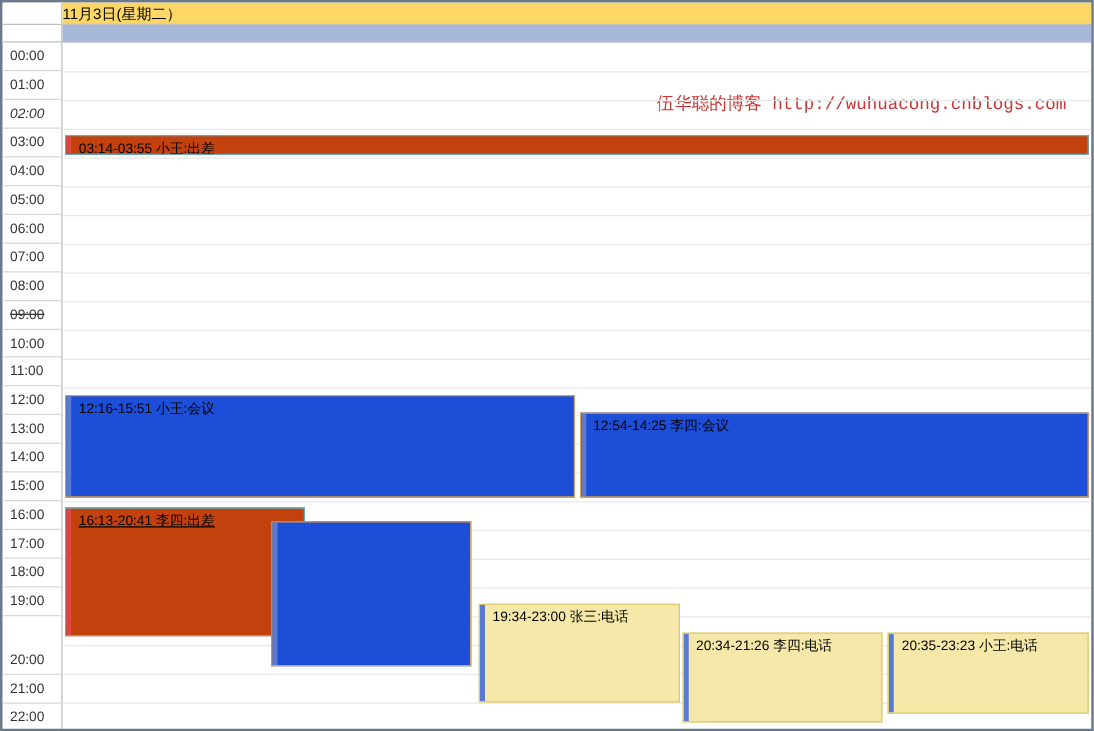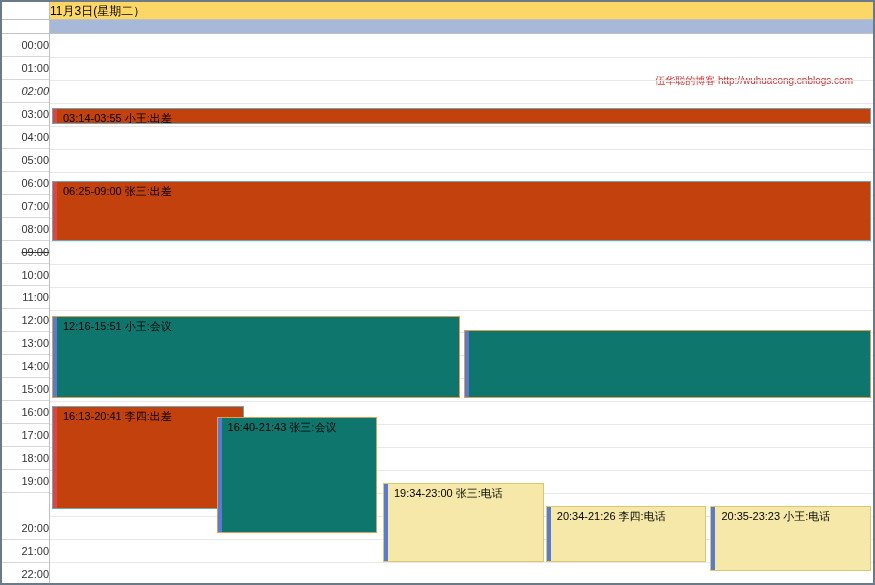--- a/index.html
+++ b/index.html
@@ -5,34 +5,34 @@
 * { box-sizing: border-box; margin: 0; padding: 0; }
 body { font-family: Arial, sans-serif; font-size: 12px; background: #fff; }
 .calendar { width: 875px; height: 585px; border: 2px solid #6a7a8a; position: relative; overflow: hidden; }
 .header-row { display: flex; height: 18px; }
 .corner { width: 48px; background: #fff; border-right: 1px solid #c0c0c0; border-bottom: 1px solid #c0c0c0; }
 .date-header { flex: 1; background: #fcd766; line-height: 18px; border-bottom: 1px solid #c0c0c0; font-size: 12px; }
 .allday-row { display: flex; height: 14px; }
 .allday-cell { flex: 1; background: #a8b8d8; border-bottom: 1px solid #c0c0c0; }
 .grid-body { position: relative; display: flex; height: 551px; }
 .time-col { width: 48px; border-right: 1px solid #c0c0c0; position: relative; }
-.time-slot { height: 22.96px; border-bottom: 1px solid #d8d8d8; font-size: 11px; color: #333; padding-left: 6px; line-height: 22px; position: relative; text-align: right; }
+.time-slot { height: 22.96px; border-bottom: 1px solid #d8d8d8; font-size: 11px; color: #333; padding-left: 6px; line-height: 22px; position: relative; }
 .time-slot.strike { text-decoration: line-through; }
 .events-col { flex: 1; position: relative; }
 .hour-line { position: absolute; left: 0; right: 0; border-bottom: 1px solid #e8e8e8; }
 .event { position: absolute; border: 1px solid; border-radius: 0; font-size: 11px; padding: 2px 4px; overflow: hidden; }
 .event .accent { position: absolute; left: 0; top: 0; bottom: 0; width: 4px; }
 .event .txt { margin-left: 6px; white-space: nowrap; }
 .ev-blue { background: #c2410c; border-color: #6aa8b8; }
 .ev-blue .accent { background: #d44; }
-.ev-orange { background: #0f766e; border-color: #d8a050; }
+.ev-orange { background: #1d4ed8; border-color: #d8a050; }
 .ev-orange .accent { background: #5a7ad0; }
 .ev-yellow { background: #f5e8a8; border-color: #d8c870; }
 .ev-yellow .accent { background: #5a7ad0; }
-.watermark { position: absolute; right: 20px; top: 40px; color: #cc3333; font-size: 10px; font-family: Liberation Sans, sans-serif; }
+.watermark { position: absolute; right: 20px; top: 40px; color: #cc3333; font-size: 14px; font-family: Liberation Mono, monospace; }
 </style>
 </head>
 <body>
 
 <div class="calendar">
   <div class="header-row">
     <div class="corner"></div>
     <div class="date-header">11月3日(星期二）</div>
   </div>
   <div class="allday-row">
@@ -88,44 +88,40 @@
         <div class="hour-line" style="top: 413.25px;"></div>
         <div class="hour-line" style="top: 436.208px;"></div>
         <div class="hour-line" style="top: 459.167px;"></div>
         <div class="hour-line" style="top: 482.125px;"></div>
         <div class="hour-line" style="top: 505.083px;"></div>
         <div class="hour-line" style="top: 528.042px;"></div>
         <div class="event ev-blue" style="left: 2px; width: 819px; top: 74.1554px; height: 16px;">
           <div class="accent"></div>
           <div class="txt">03:14-03:55 小王:出差</div>
         </div>
-        <div class="event ev-blue" style="left: 2px; width: 819px; top: 147.392px; height: 59.2325px;">
-          <div class="accent"></div>
-          <div class="txt">06:25-09:00 张三:出差</div>
-        </div>
         <div class="event ev-orange" style="left: 2px; width: 407.5px; top: 281.699px; height: 82.1908px;">
           <div class="accent"></div>
           <div class="txt">12:16-15:51 小王:会议</div>
         </div>
         <div class="event ev-orange" style="left: 413.5px; width: 407.5px; top: 296.162px; height: 67.7271px;">
           <div class="accent"></div>
+          <div class="txt">12:54-14:25 李四:会议</div>
         </div>
-        <div class="event ev-blue" style="left: 2px; width: 192px; top: 372.384px; height: 102.394px;">
+        <div class="event ev-blue" style="left: 2px; width: 192px; top: 372.384px; height: 102.394px; text-decoration: underline;">
           <div class="accent"></div>
           <div class="txt">16:13-20:41 李四:出差</div>
         </div>
         <div class="event ev-orange" style="left: 166.6px; width: 160.6px; top: 382.715px; height: 115.94px;">
           <div class="accent"></div>
-          <div class="txt">16:40-21:43 张三:会议</div>
         </div>
         <div class="event ev-yellow" style="left: 333px; width: 160.6px; top: 449.295px; height: 78.7471px;">
           <div class="accent"></div>
           <div class="txt">19:34-23:00 张三:电话</div>
         </div>
-        <div class="event ev-yellow" style="left: 495.8px; width: 160.6px; top: 472.253px; height: 56px;">
+        <div class="event ev-yellow" style="left: 495.8px; width: 160.6px; top: 472.253px; height: 72px;">
           <div class="accent"></div>
           <div class="txt">20:34-21:26 李四:电话</div>
         </div>
         <div class="event ev-yellow" style="left: 660.4px; width: 160.6px; top: 472.482px; height: 64.2833px;">
           <div class="accent"></div>
           <div class="txt">20:35-23:23 小王:电话</div>
         </div>
       </div>
   </div>
 </div>

